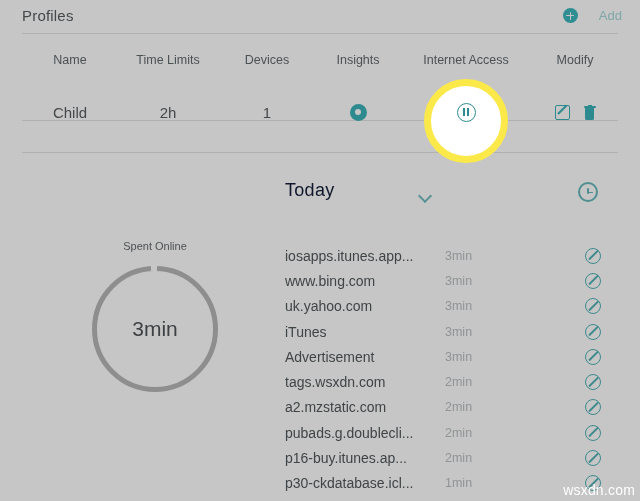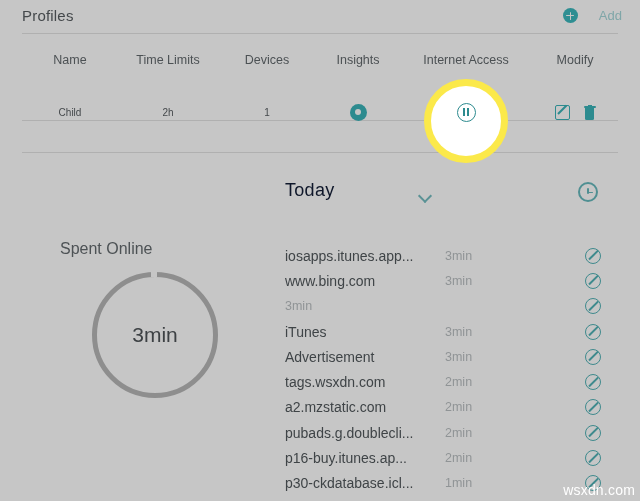--- a/index.html
+++ b/index.html
@@ -81,21 +81,21 @@
     position: relative;
     height: 52px;
   }
   .t-cell {
     position: absolute;
     top: 0;
     height: 52px;
     display: flex;
     align-items: center;
     justify-content: center;
-    font-size: 10px;
+    font-size: 15px;
   }
   .c-name     { left: 26px;  width: 88px; }
   .c-time     { left: 118px; width: 100px; }
   .c-devices  { left: 222px; width: 90px; }
   .c-insights { left: 316px; width: 84px; }
   .c-access   { left: 404px; width: 124px; }
   .c-modify   { left: 532px; width: 86px; }
 
   .t-head .t-cell { color: #4c5154; font-size: 12.5px; height: 52px; }
   .t-body .t-cell { color: #44484b; }
@@ -254,22 +254,22 @@
     width: 5px; height: 1.8px;
   }
 
   
   .spent-wrap {
     position: absolute;
     left: 60px; top: 240px;
     width: 190px;
   }
   .spent-title {
-    text-align: left;
-    font-size: 16px;
+    text-align: center;
+    font-size: 11px;
     color: #4d5255;
     margin-bottom: 14px;
   }
   .donut {
     position: relative;
     width: 126px; height: 126px;
     margin: 0 auto;
   }
   .donut .ring {
     position: absolute;
@@ -429,20 +429,21 @@
     <span class="block-icon"></span>
   </div>
 
   <div class="site-row">
     <span class="site-name">www.bing.com</span>
     <span class="site-time">3min</span>
     <span class="block-icon"></span>
   </div>
 
   <div class="site-row">
+    <span class="site-name">uk.yahoo.com</span>
     <span class="site-time">3min</span>
     <span class="block-icon"></span>
   </div>
 
   <div class="site-row">
     <span class="site-name">iTunes</span>
     <span class="site-time">3min</span>
     <span class="block-icon"></span>
   </div>
 

